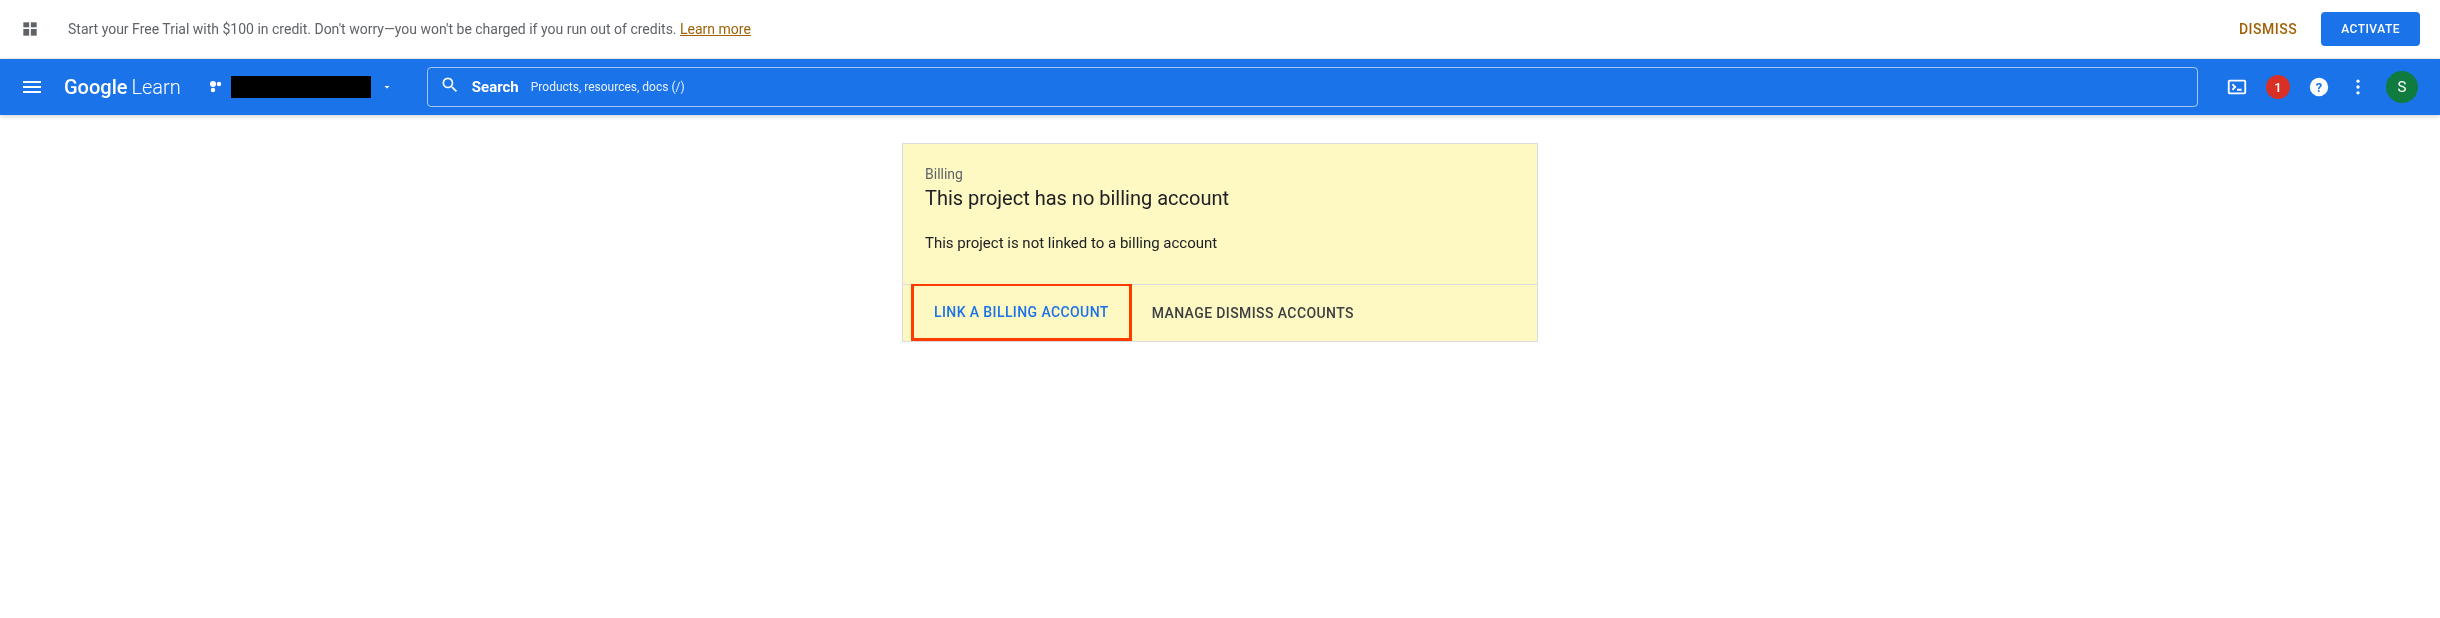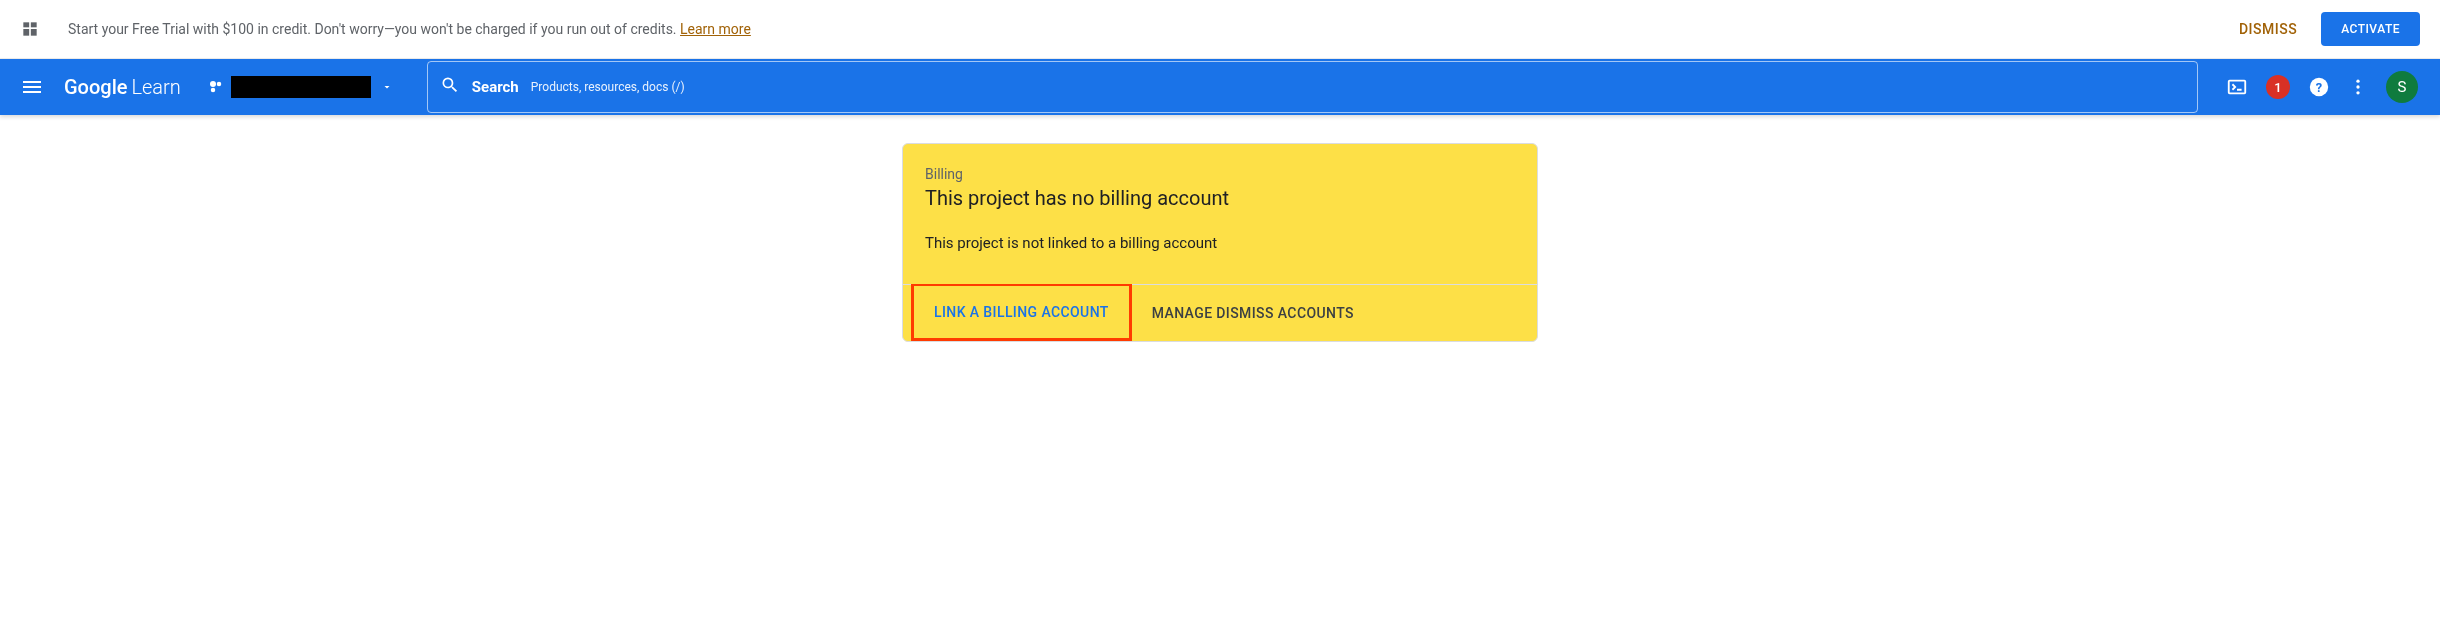--- a/index.html
+++ b/index.html
@@ -42,43 +42,43 @@
     .dots-icon { width: 18px; height: 18px; margin-right: 6px; }
     .project-name {
       background: #000; color: #000; width: 140px; height: 22px;
       display: inline-block;
     }
     .dropdown-arrow { margin-left: 10px; }
 
     .search-bar {
       flex: 1; margin: 0 28px; display: flex; align-items: center;
       border: 1px solid rgba(255,255,255,0.6); border-radius: 4px;
-      height: 52px; padding: 0 12px;
+      height: 40px; padding: 0 12px;
     }
     .search-icon { margin-right: 12px; }
     .search-label { font-weight: 700; font-size: 15px; margin-right: 12px; }
     .search-placeholder { color: rgba(255,255,255,0.9); font-size: 12px; font-weight: 400; }
 
     .header-actions { display: flex; align-items: center; gap: 18px; padding-right: 10px; }
     .header-icon { cursor: pointer; display:flex; align-items:center; justify-content:center; }
     .notif-badge {
       background: #d93025; color: #fff; width: 24px; height: 24px;
       border-radius: 50%; display: flex; align-items: center;
       justify-content: center; font-size: 13px; font-weight: 500;
     }
     .avatar {
       width: 32px; height: 32px; border-radius: 50%;
       background: #0f7b3e; color: #fff; display: flex;
       align-items: center; justify-content: center; font-size: 15px;
     }
 
     .content { display: flex; justify-content: center; padding-top: 28px; }
     .card {
-      width: 636px; border: 1px solid #dadce0; border-radius: 6px;
-      background: #fde047;
+      width: 636px; border: 1px solid #dadce0; border-radius: 0;
+      background: #fef9c3;
     }
     .card-body { padding: 22px; }
     .breadcrumb { color: #5f6368; font-size: 14px; }
     .card-title { font-size: 20px; color: #202124; margin-top: 4px; font-weight: 400; }
     .card-desc { color: #202124; font-size: 15px; margin-top: 24px; }
     .card-actions {
       border-top: 1px solid #dadce0; display: flex; margin-top: 10px;
     }
     .action-btn {
       background: none; border: none; padding: 18px 20px;

